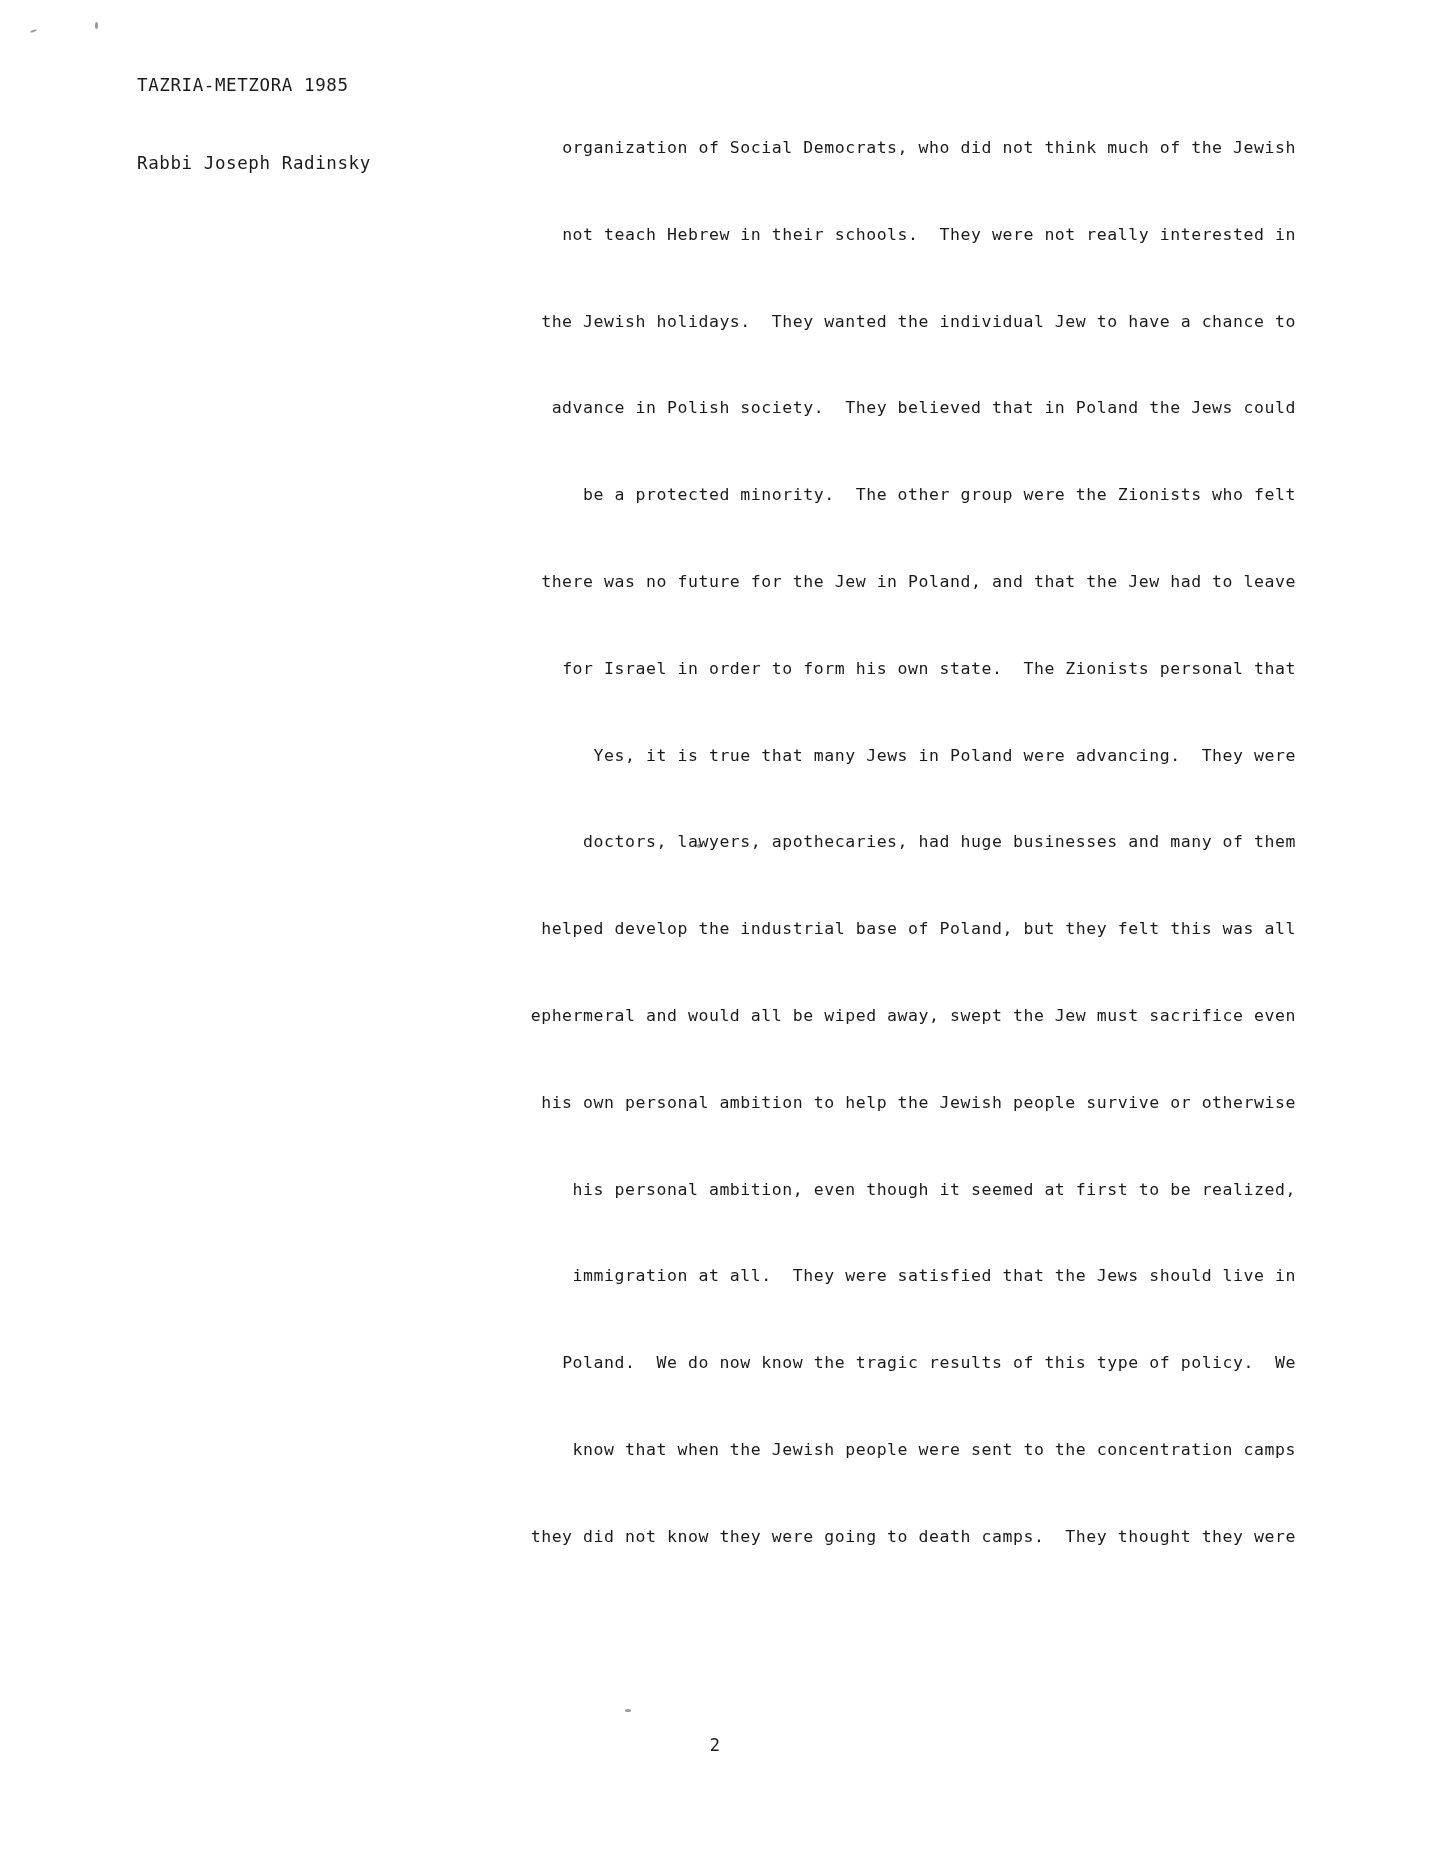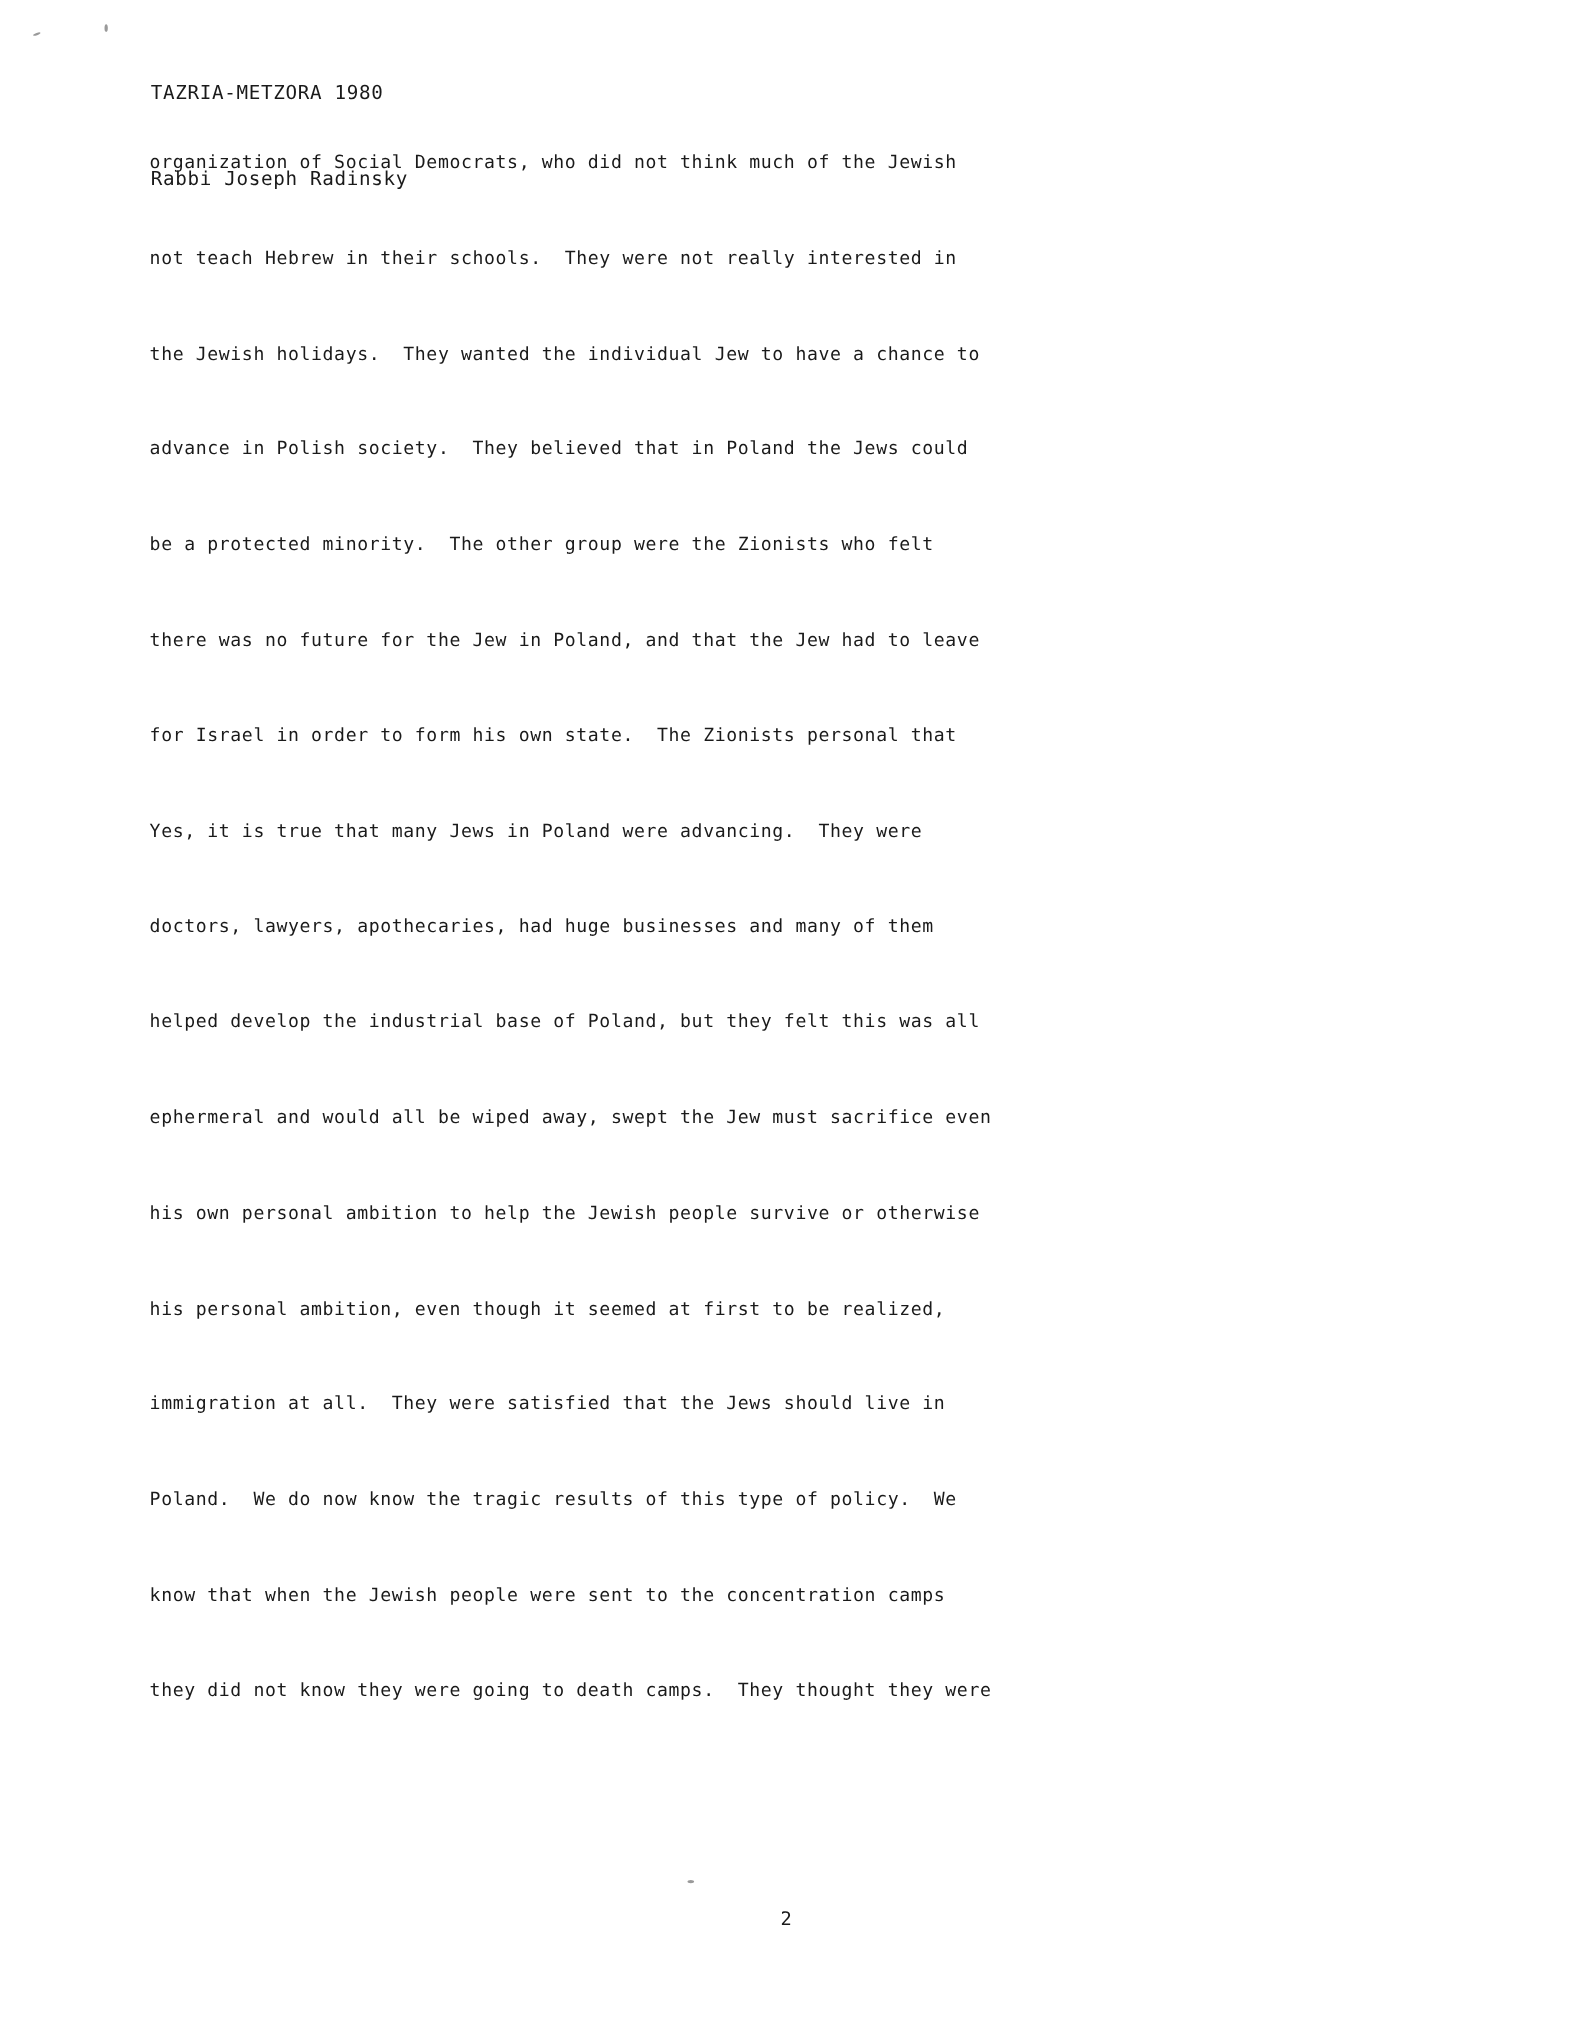--- a/index.html
+++ b/index.html
@@ -45,20 +45,21 @@
     top: 86px;
     width: 1160px;
     font-size: 16.5px;
     letter-spacing: 0.55px;
     white-space: pre;
   }
   .body-text .ln {
     display: block;
     height: 48.8px;
     line-height: 48.8px;
+    text-align: right;
   }
   .page-number {
     position: absolute;
     left: 0;
     top: 1735px;
     width: 1430px;
     text-align: center;
     font-size: 17px;
     letter-spacing: 0.5px;
   }
@@ -67,21 +68,21 @@
 <body>
 
 <div class="page">
 
   <div class="speck speck-a"></div>
   <div class="speck speck-b"></div>
   <div class="speck speck-c"></div>
   <div class="speck speck-d"></div>
 
   <div class="header">
-    <span class="header-line">TAZRIA-METZORA 1980</span>
+    <span class="header-line">TAZRIA-METZORA 1985</span>
     <span class="header-line">Rabbi Joseph Radinsky</span>
   </div>
 
   <div class="body-text">
     <span class="ln">organization of Social Democrats, who did not think much of the Jewish</span>
     <span class="ln">not teach Hebrew in their schools.  They were not really interested in</span>
     <span class="ln">the Jewish holidays.  They wanted the individual Jew to have a chance to</span>
     <span class="ln">advance in Polish society.  They believed that in Poland the Jews could</span>
     <span class="ln">be a protected minority.  The other group were the Zionists who felt</span>
     <span class="ln">there was no future for the Jew in Poland, and that the Jew had to leave</span>

